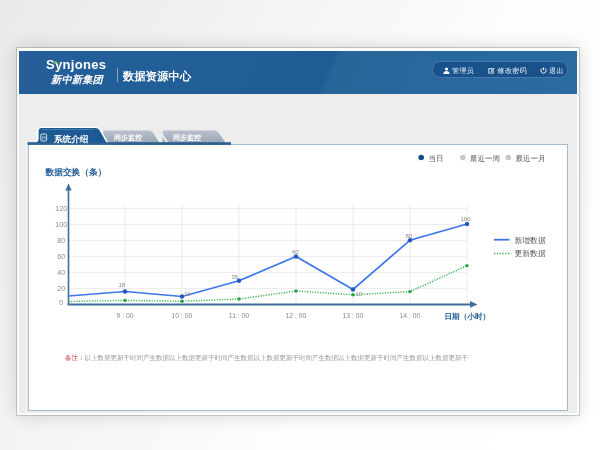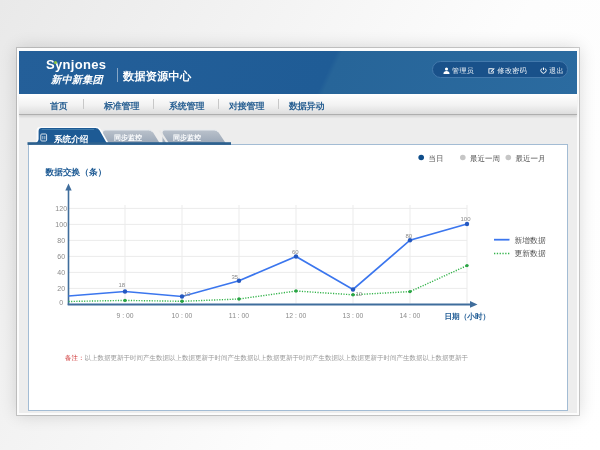--- a/index.html
+++ b/index.html
@@ -55,31 +55,20 @@
           <path d="M0.5 1.5 h5 v1 h-4 v4 h4 v-2 h1 v3 h-6 z" fill="#fff"></path>
           <path d="M3 5 L6.7 1.2 L7.6 2.1 L4 5.8 Z" fill="#fff"></path>
         </svg>
         <span class="txt" style="left:64.5px">修改密码</span>
         <svg style="left:107px" width="7" height="7" viewBox="0 0 8 8">
           <path d="M4 0.6 v3" stroke="#fff" stroke-width="1.2" fill="none"></path>
           <path d="M2.2 1.6 a3 3 0 1 0 3.6 0" stroke="#fff" stroke-width="1.1" fill="none"></path>
         </svg>
         <span class="txt" style="left:116px">退出</span>
       </div>
-    </div>
-    <div class="nav">
-      <b style="left:31px">首页</b>
-      <i style="left:64px"></i>
-      <b style="left:85px">标准管理</b>
-      <i style="left:134px"></i>
-      <b style="left:150px">系统管理</b>
-      <i style="left:199px"></i>
-      <b style="left:210px">对接管理</b>
-      <i style="left:259px"></i>
-      <b style="left:270px">数据异动</b>
     </div>
     <div class="box"></div>
     <div class="note"><em>备注</em><span style="color:#cc2a2a">：</span>以上数据更新于时间产生数据以上数据更新于时间产生数据以上数据更新于时间产生数据以上数据更新于时间产生数据以上数据更新于</div>
   </div>
 
   <svg width="600" height="450" viewBox="0 0 600 450" style="position:absolute;left:0;top:0">
 
     <g>
 
       <path d="M103 144.6 v-11.6 q0-3 3-3 h42.5 q3 0 4.6 2.6 l7.4 12 z" fill="url(#gtab)"></path>

